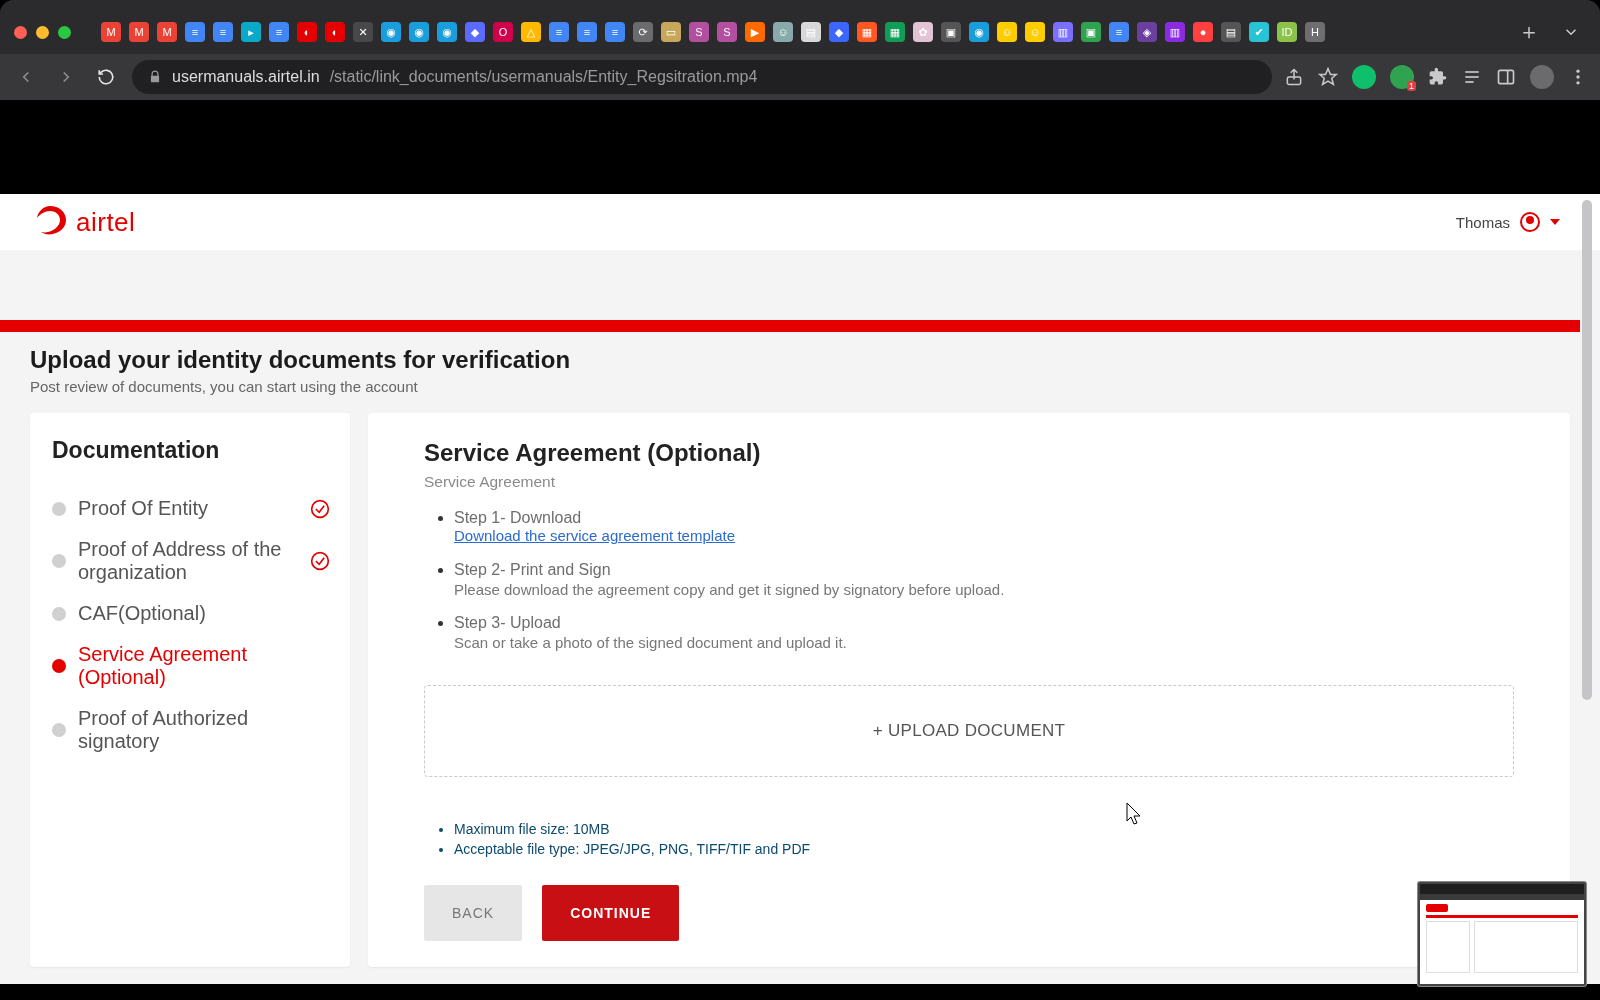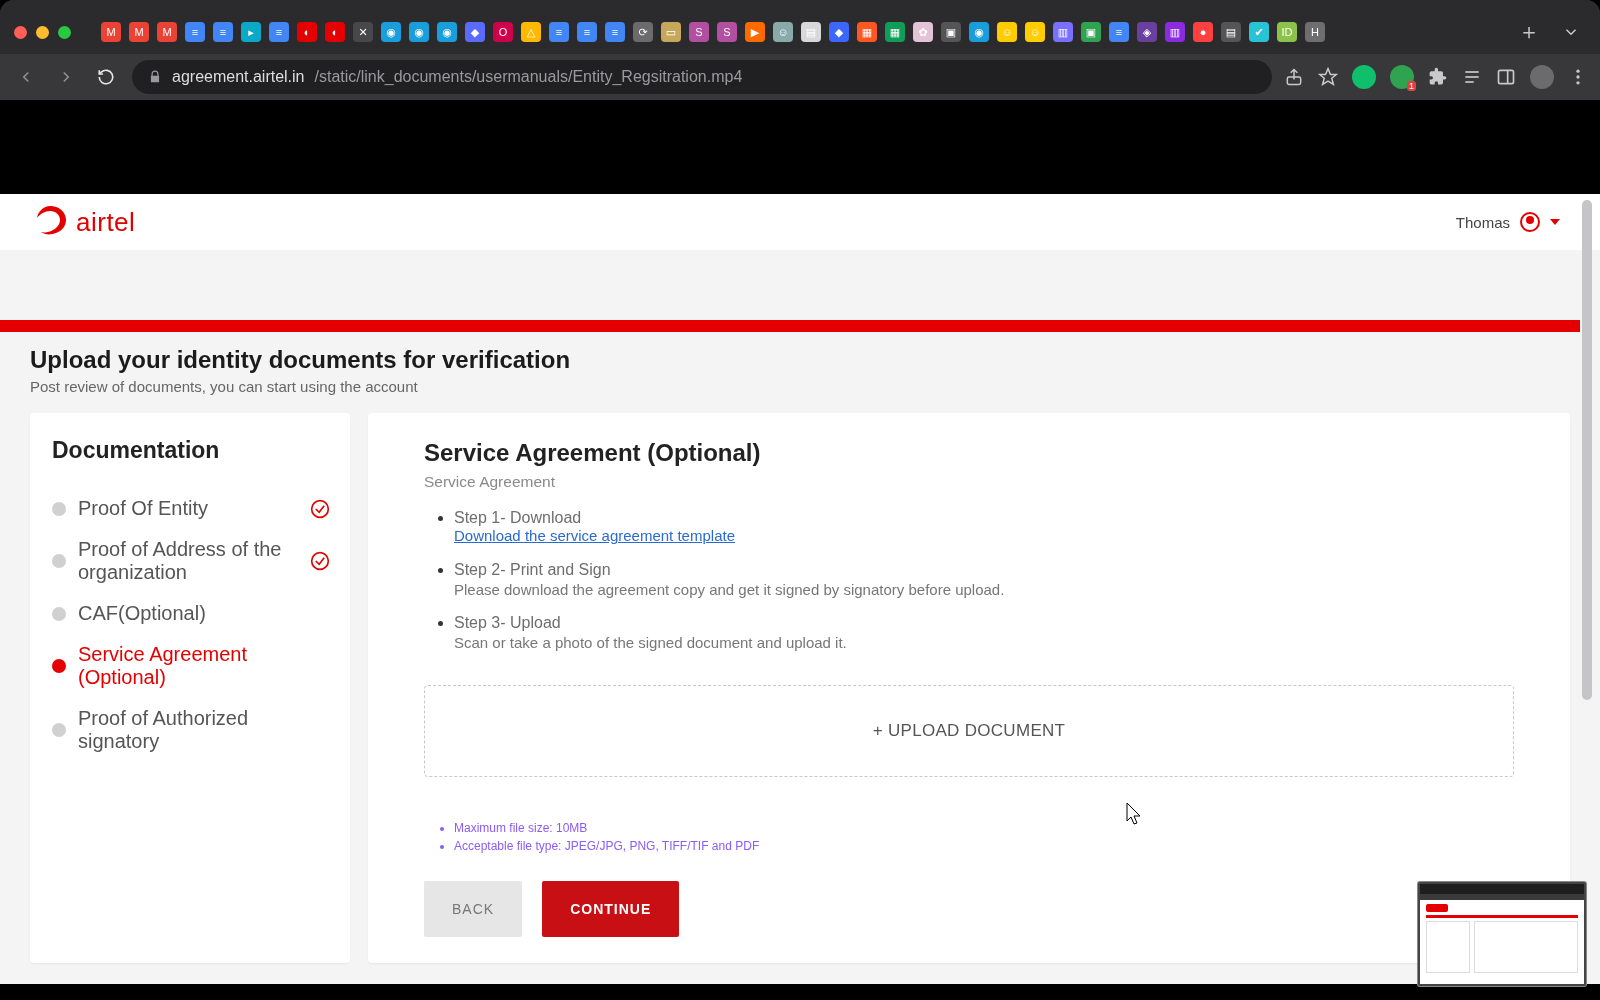--- a/index.html
+++ b/index.html
@@ -67,21 +67,21 @@
   .main .sub{color:#8a8a8a; font-size:15.5px; margin-top:6px;}
   .steps{margin:18px 0 0 30px;}
   .steps li{margin:16px 0 16px 0; list-style:disc; color:#333;}
   .step-title{color:#6e6e6e; font-size:16px; font-weight:500;}
   .step-body{color:#777; font-size:15px; margin-top:2px;}
   .link{color:#2b6ad0;}
   
   .dropzone{ margin-top:34px; border:1.5px dashed #c9c9c9; border-radius:4px; height:92px; display:flex; align-items:center; justify-content:center; color:#555; font-size:17px; letter-spacing:.3px;}
   
   .req{margin:44px 0 0 30px;}
-  .req li{list-style:disc; color:#8b5cf6; font-size:12px; margin-bottom:4px;}
+  .req li{list-style:disc; color:#0c4a6e; font-size:14px; margin-bottom:4px;}
   
   .actions{display:flex; gap:20px; margin-top:28px;}
   .btn{height:56px; padding:0 28px; display:flex; align-items:center; justify-content:center; font-size:14px; letter-spacing:1px; border-radius:2px;}
   .btn-back{background:#e6e6e6; color:#777;}
   .btn-continue{background:#c80f14; color:#fff; font-weight:700;}
   
   
   .pip{ position:absolute; right:14px; bottom:14px; width:168px; height:104px; background:#fff; border:2px solid #444; border-radius:2px; overflow:hidden; box-shadow:0 0 0 1px #888;}
   .pip .pbar{height:10px;background:#1e1e1e;}
   .pip .pbar2{height:6px;background:#3a3a3a;}
@@ -177,21 +177,21 @@
     <div class="nav-btn enabled">
       <svg viewBox="0 0 24 24" fill="none" stroke="currentColor" stroke-width="2.2">
           <path d="M3 12a9 9 0 1 0 3-6.7L3 8"></path>
           <polyline points="3 3 3 8 8 8"></polyline>
         </svg>
     </div>
     <div class="omnibox">
       <svg class="lock" width="14" height="14" viewBox="0 0 24 24" fill="currentColor">
           <path d="M6 10V7a6 6 0 1112 0v3h1v11H5V10h1zm2 0h8V7a4 4 0 10-8 0v3z"></path>
         </svg>
-      <span>agreement.airtel.in</span>
+      <span>usermanuals.airtel.in</span>
         <span class="url-muted">/static/link_documents/usermanuals/Entity_Regsitration.mp4</span>
     </div>
     <div class="right-icons">
       <svg viewBox="0 0 24 24" fill="none" stroke="currentColor" stroke-width="1.8">
           <path d="M12 3v12M8 7l4-4 4 4"></path>
           <rect x="4" y="12" width="16" height="9" rx="2"></rect>
         </svg>
       <svg viewBox="0 0 24 24" fill="none" stroke="currentColor" stroke-width="1.8">
           <polygon points="12 2 15 9 22 9 16.5 13.5 18.5 21 12 17 5.5 21 7.5 13.5 2 9 9 9"></polygon>
         </svg>

